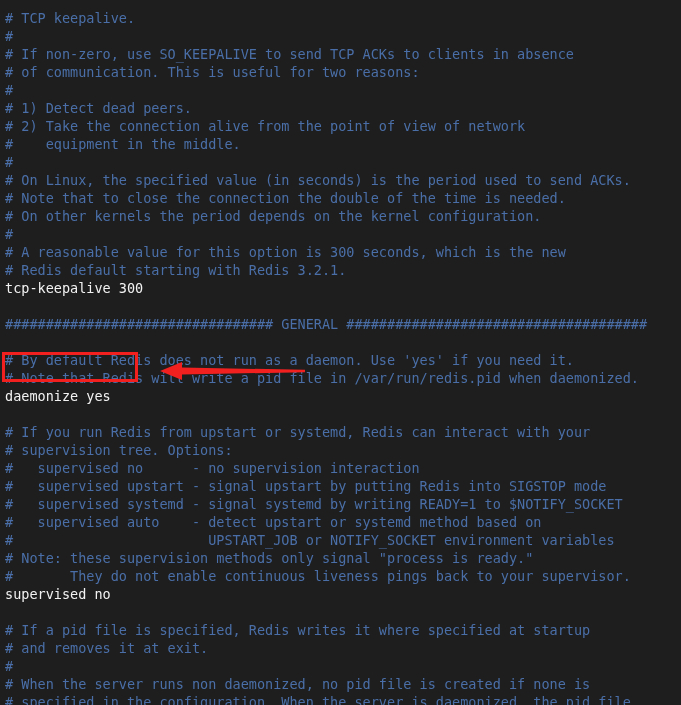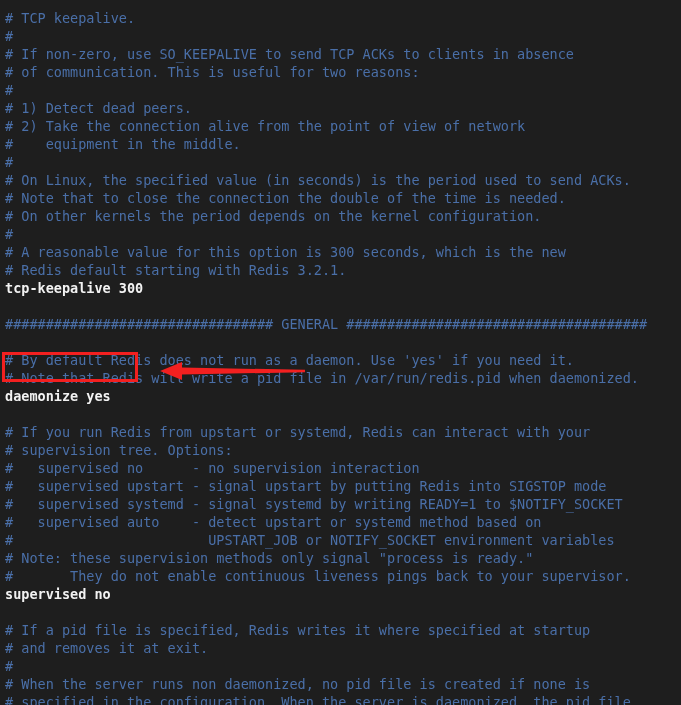--- a/index.html
+++ b/index.html
@@ -30,21 +30,21 @@
     font-family: inherit;
     font-size: inherit;
     line-height: inherit;
   }
   .ln {
     display: block;
     height: 18px;
     white-space: pre;
   }
   .cm   { color: #4a6fa8; }
-  .dir  { color: #f2f2f2; font-weight: bold; }
+  .dir  { color: #f2f2f2; font-weight: normal; }
   .blank { color: transparent; }
 
   
   #hl-box {
     position: absolute;
     left: 2px;
     top: 352px;
     width: 136px;
     height: 30px;
     border: 3px solid #f32020;

